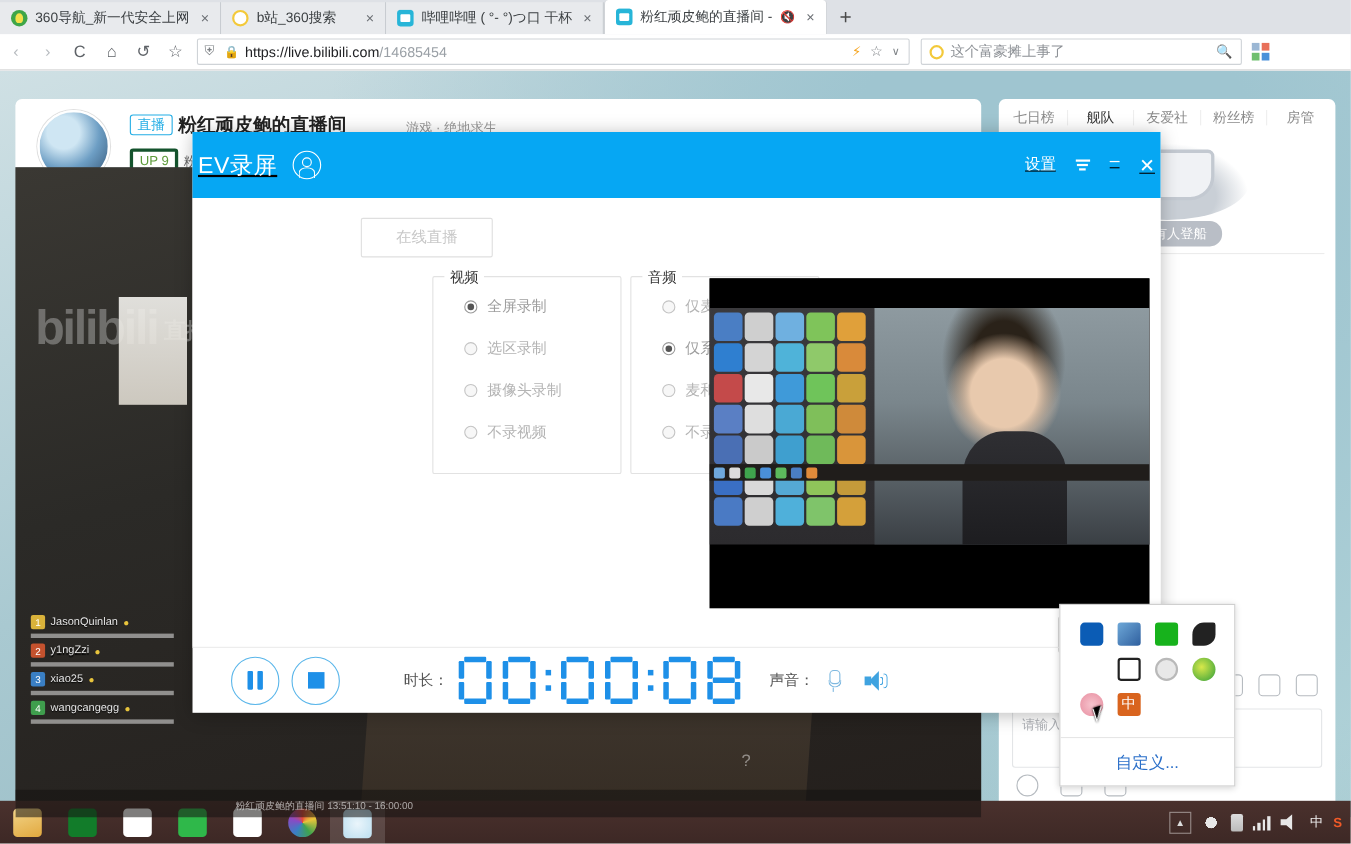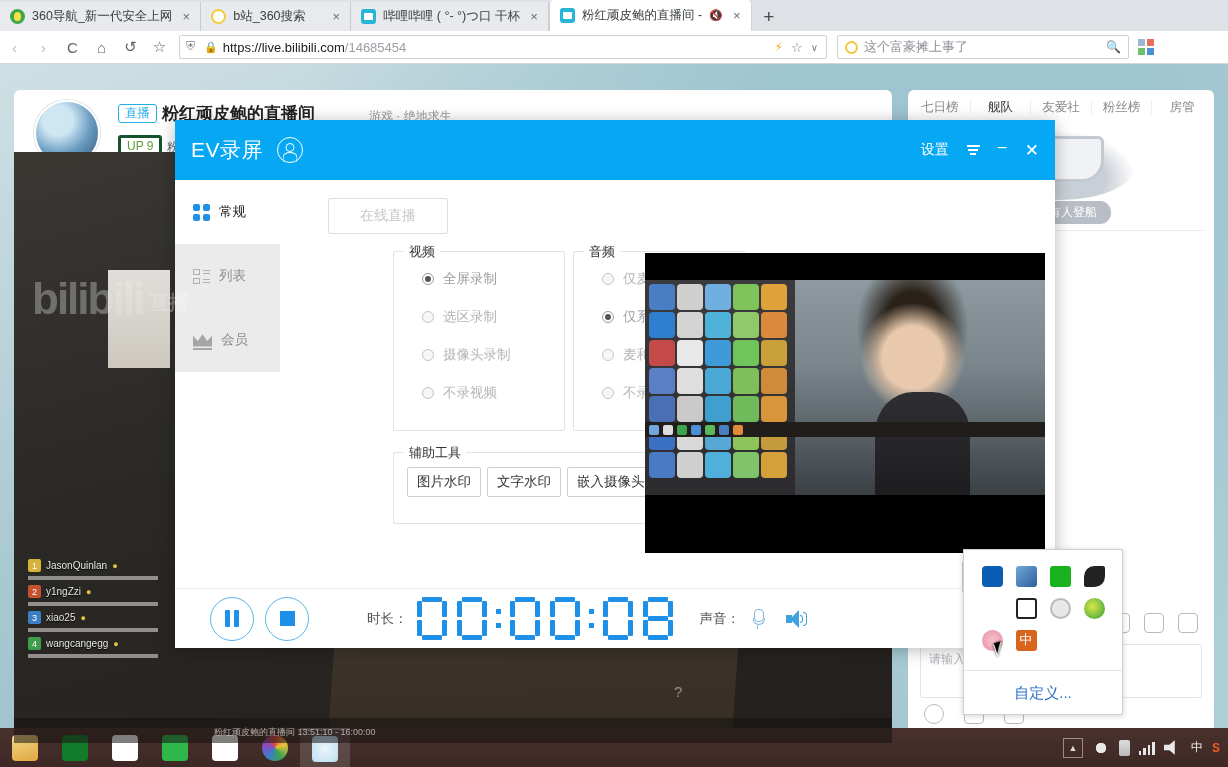--- a/index.html
+++ b/index.html
@@ -196,22 +196,23 @@
     padding:6px 8px; font-size:12px; color:#b0b3b8;
   }
   .chat-toolrow { display:flex; align-items:center; gap:20px; padding:6px 16px 0 16px; color:#b0b3b8; }
 
   
   .ev-win {
     position:absolute; left:175px; top:120px; width:880px; height:528px;
     background:#fff; box-shadow:0 2px 16px rgba(0,0,0,.28);
   }
   .ev-title {
-    height:60px; background:#06a7f3; display:flex; align-items:center; padding:0 16px;
+    height:60px; background:#06a7f3; display:flex; align-items:center; padding:0 5px;
     position:relative;
+    text-decoration:underline;
   }
   .ev-logo { color:#fff; font-size:21px; letter-spacing:.5px; }
   .ev-user {
     margin-left:14px; width:26px; height:26px; border:1.6px solid #fff; border-radius:50%;
     position:relative;
   }
   .ev-user::before { content:""; position:absolute; left:50%; top:4.5px; transform:translateX(-50%);
     width:7px; height:7px; border-radius:50%; border:1.5px solid #fff; }
   .ev-user::after { content:""; position:absolute; left:50%; top:14px; transform:translateX(-50%);
     width:13px; height:9px; border-radius:50% 50% 0 0; border:1.5px solid #fff; border-bottom:none; }
@@ -565,46 +566,20 @@
             <i></i>
             <i></i>
             <i></i>
           </span>
         <span class="ev-min">–</span>
         <span class="ev-close">✕</span>
       </span>
     </div>
 
     <div class="ev-body">
-      <div class="ev-side">
-        <div class="ev-side-item active">
-          <span class="ico-grid">
-              <i></i>
-              <i></i>
-              <i></i>
-              <i></i>
-            </span>
-          <span>常规</span>
-        </div>
-        <div class="ev-side-item dim">
-          <span class="ico-list">
-            <i class="sq a"></i>
-              <i class="sq b"></i>
-            <i class="ln a"></i>
-              <i class="ln a2"></i>
-              <i class="ln b"></i>
-              <i class="ln b2"></i>
-          </span>
-          <span>列表</span>
-        </div>
-        <div class="ev-side-item dim">
-          <span class="ico-crown"></span>
-          <span>会员</span>
-        </div>
-      </div>
 
       <div class="ev-main">
         <div class="mode-row">
           <div class="mode-btn un">在线直播</div>
         </div>
 
         <div class="fieldset" style="left:113px; top:71px; width:172px; height:180px;">
           <span class="fs-legend">视频</span>
           <div style="padding-top:8px">
             <div class="radio-row">
@@ -641,29 +616,20 @@
               <span class="radio"></span>
               <span class="radio-lb">麦和系统声音</span>
             </div>
             <div class="radio-row">
               <span class="radio"></span>
               <span class="radio-lb">不录音频</span>
             </div>
           </div>
         </div>
 
-        <div class="fieldset" style="left:113px; top:272px; width:352px; height:72px;">
-          <span class="fs-legend">辅助工具</span>
-          <div class="tool-btns">
-            <div class="tool-btn">图片水印</div>
-            <div class="tool-btn">文字水印</div>
-            <div class="tool-btn">嵌入摄像头</div>
-            <div class="tool-btn">本地直播</div>
-          </div>
-        </div>
       </div>
 
       <div class="preview">
         <div class="pv-titlebar"></div>
         <div class="pv-desk">
           <div class="pv-icons">
             <i style="background:#4a7ec4"></i>
               <i style="background:#cfcfcf"></i>
               <i style="background:#6fb0e0"></i>
               <i style="background:#7fc45a"></i>

